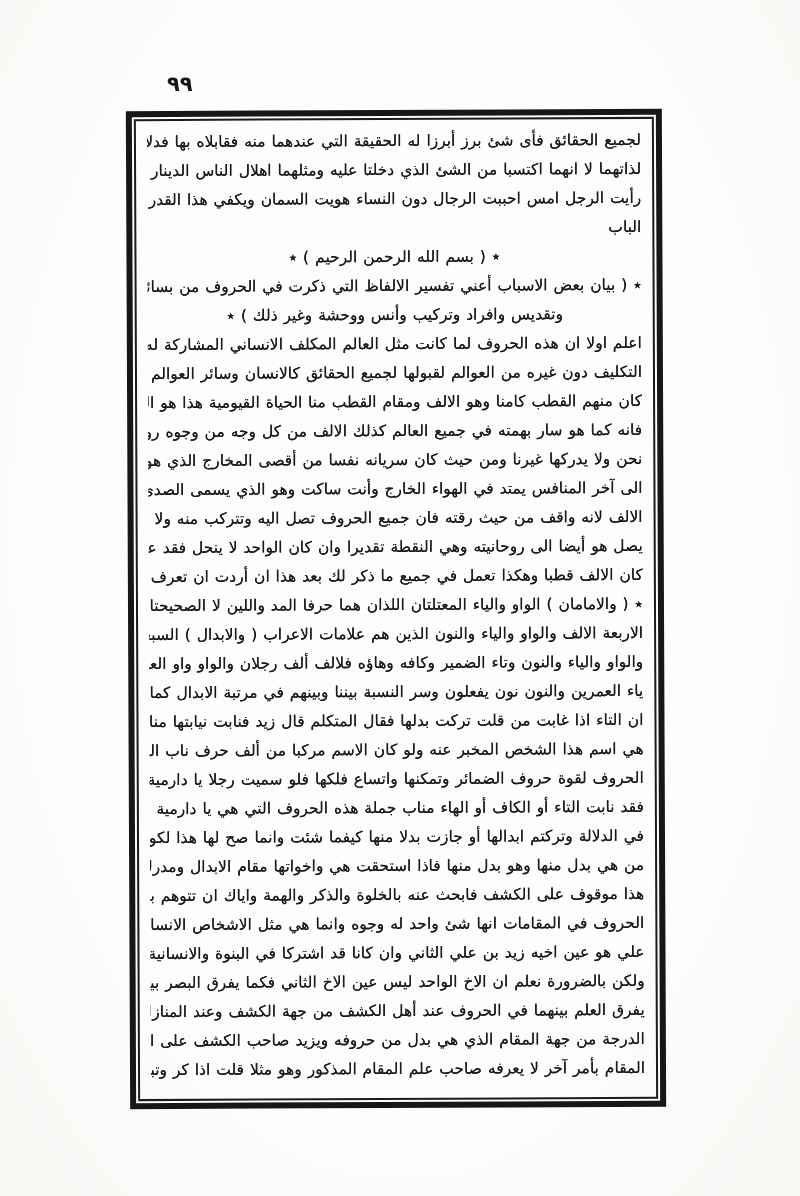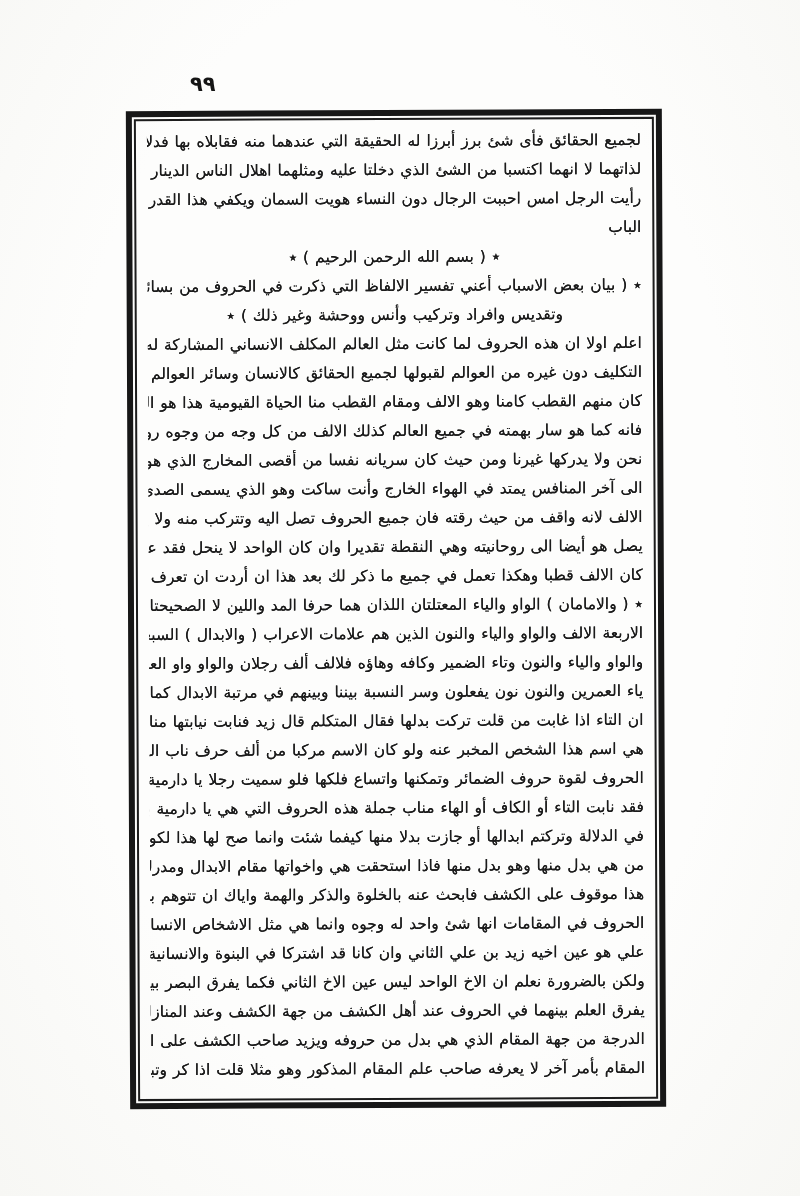--- a/index.html
+++ b/index.html
@@ -16,21 +16,21 @@
   }
   .page {
     position: absolute;
     inset: 0;
     background:
       radial-gradient(ellipse at 50% 45%, #fdfdfc 60%, #f7f7f4 100%);
   }
   .page-number {
     position: absolute;
     top: 72px;
-    left: 190px;
+    left: 167px;
     font-size: 21px;
     font-weight: bold;
     color: #151515;
     letter-spacing: 1px;
   }
   .frame {
     position: absolute;
     left: 128px;
     top: 110px;
     width: 536px;

